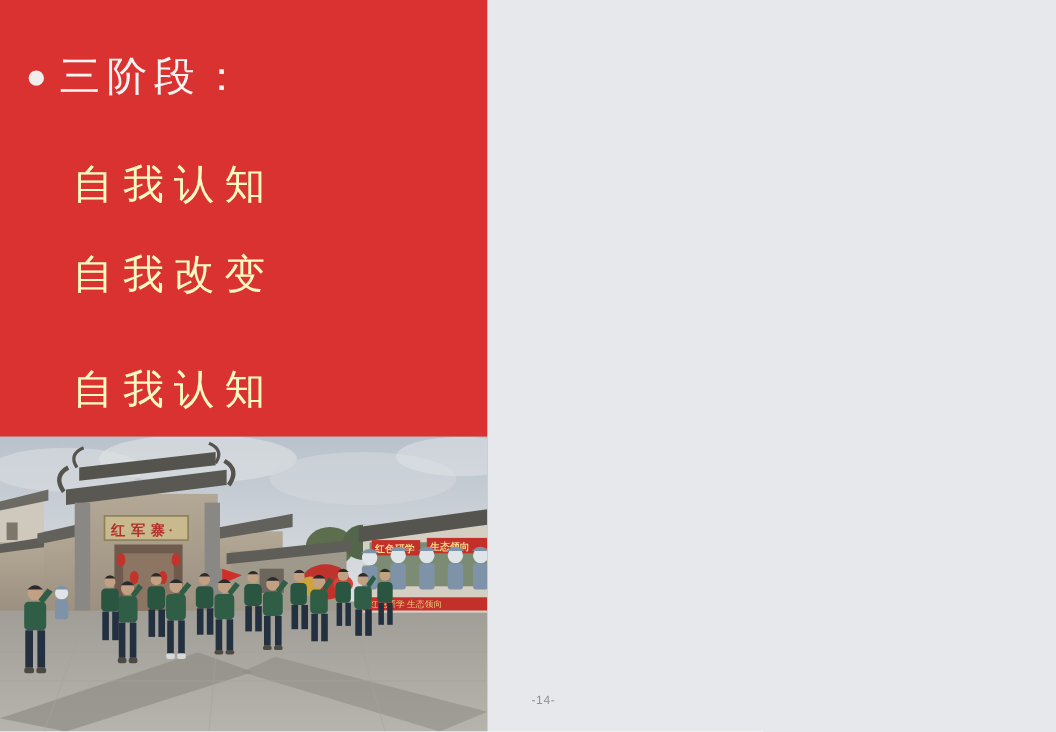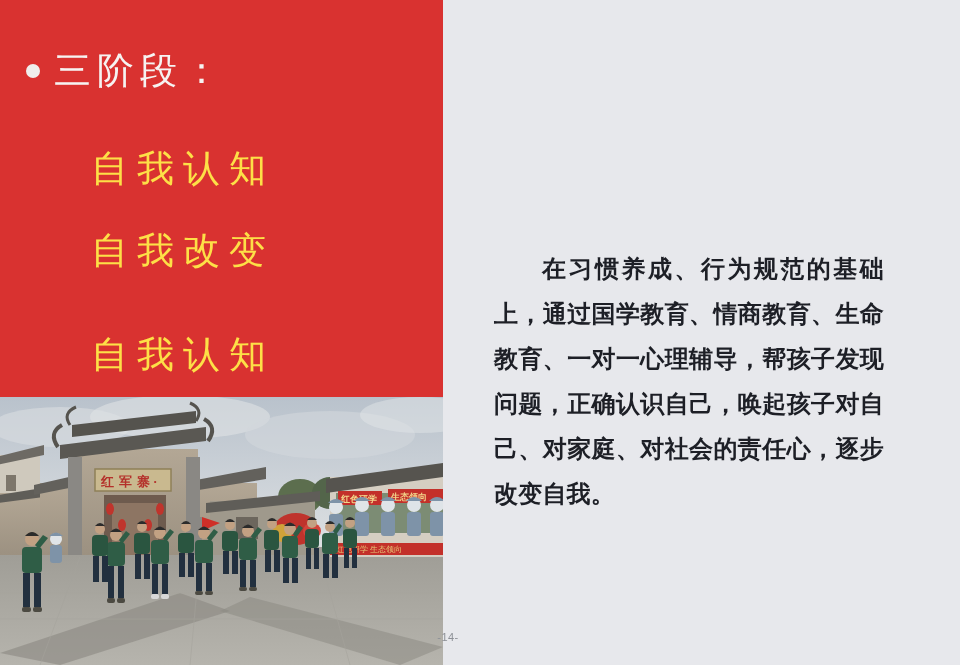--- a/index.html
+++ b/index.html
@@ -58,28 +58,27 @@
     font-family: "Liberation Serif", "DejaVu Serif", serif;
     font-size: 37px;
     font-weight: 400;
     letter-spacing: 6px;
     line-height: 1;
     white-space: nowrap;
   }
   .sub-line {
     position: absolute;
     left: 66px;
-    color: #fde047;
+    color: #fef9c3;
     font-family: "Liberation Serif", "DejaVu Serif", serif;
     font-size: 37px;
     font-weight: 400;
     letter-spacing: 9px;
     line-height: 1;
     white-space: nowrap;
-    margin-left: 25px;
   }
   #sub-line-0 { top: 150px; }
   #sub-line-1 { top: 232px; }
   #sub-line-2 { top: 336px; }
 
   
   #photo {
     position: absolute;
     left: 0;
     top: 397px;
@@ -106,21 +105,21 @@
     line-height: 45px;
     text-indent: 48px;
     text-align: justify;
     text-justify: inter-ideograph;
     letter-spacing: 0.2px;
   }
 
   
   #page-number {
     position: absolute;
-    left: 418px;
+    left: 464px;
     top: 631px;
     width: 60px;
     text-align: center;
     color: #8d9096;
     font-family: "Liberation Sans", sans-serif;
     font-size: 11px;
     letter-spacing: 0.5px;
   }
 </style>
 </head>
@@ -403,19 +402,16 @@
           <circle cx="0" cy="0" r="5" fill="#c2a183"></circle>
           <path d="M-5,-3 Q0,-9 5,-3 Z" fill="#2b2b2b"></path>
           <rect x="-7" y="6" width="14" height="19" rx="4" fill="#2a5540"></rect>
           <rect x="-6" y="25" width="5" height="20" fill="#22303f"></rect>
           <rect x="2" y="25" width="5" height="20" fill="#22303f"></rect>
         </g>
       </g>
     </svg>
   </div>
 
-  <div id="body-text">
-    <p id="body-paragraph">在习惯养成、行为规范的基础上，通过国学教育、情商教育、生命教育、一对一心理辅导，帮孩子发现问题，正确认识自己，唤起孩子对自己、对家庭、对社会的责任心，逐步改变自我。</p>
-  </div>
 
   <div id="page-number">-14-</div>
 
 </div>
 
 </body></html>

